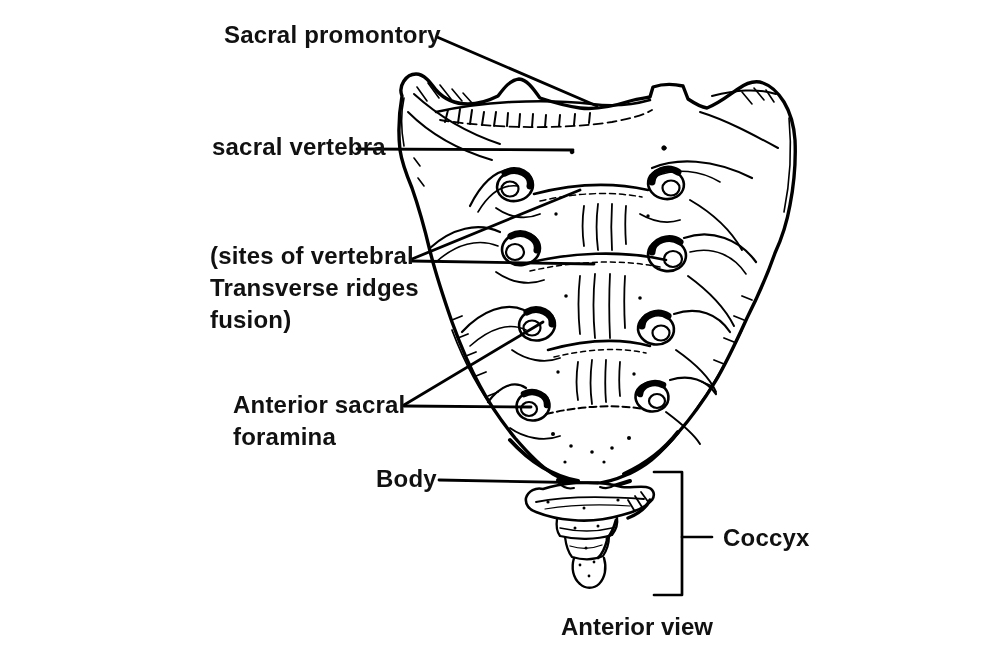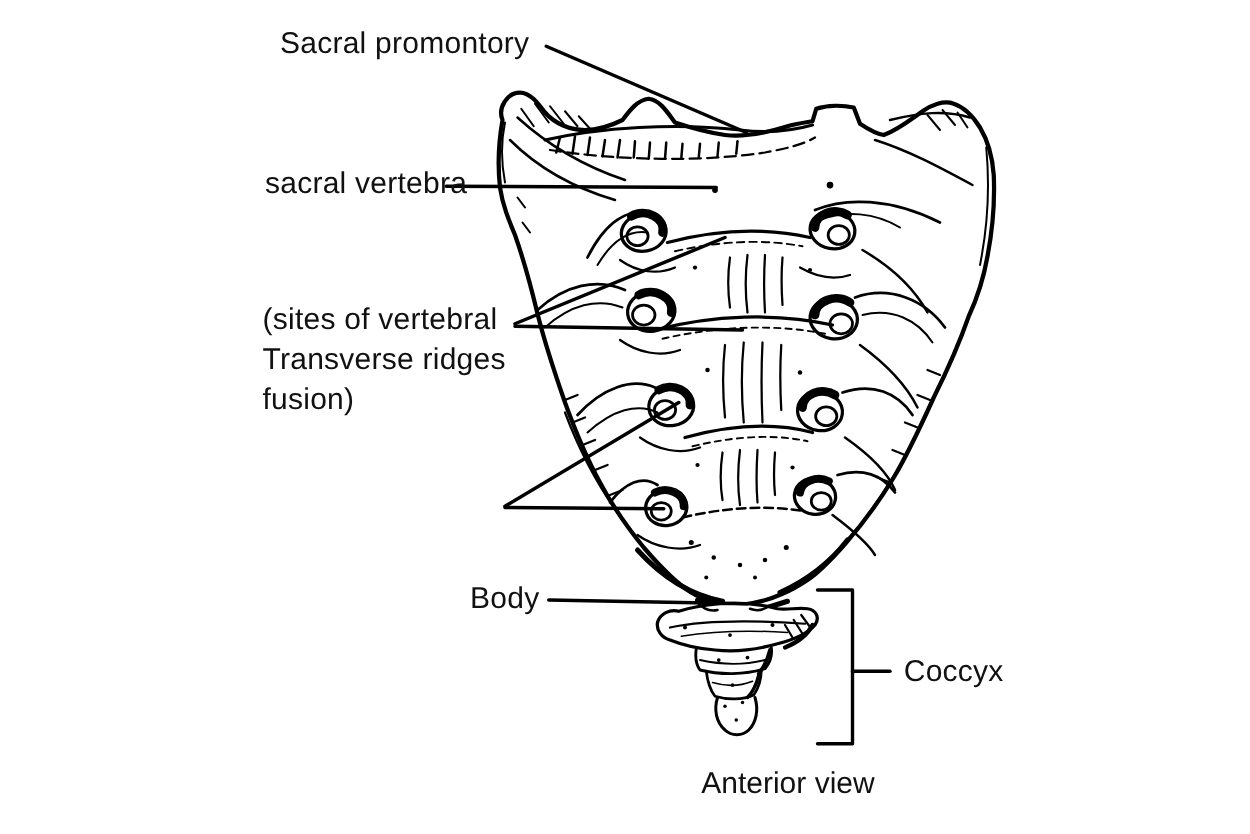--- a/index.html
+++ b/index.html
@@ -3,20 +3,21 @@
 <meta charset="utf-8">
 <style>
   html,body{margin:0;padding:0;background:#ffffff;}
   .figure{
     position:relative;
     width:1000px;height:667px;
     background:#ffffff;
     font-family:"Liberation Sans", sans-serif;
     color:#111111;
     overflow:hidden;
+    font-weight:bold;
   }
   .figure svg{position:absolute;left:0;top:0;}
   .label{
     position:absolute;
     font-size:24px;
     line-height:32px;
     letter-spacing:0.2px;
     color:#111111;
     white-space:nowrap;
   }
@@ -317,20 +318,24 @@
   <div class="label" style="left:212px;top:131px;">
     <div>sacral vertebra</div>
   </div>
 
   <div class="label" style="left:210px;top:240px;">
     <div>(sites of vertebral</div>
     <div>Transverse ridges</div>
     <div>fusion)</div>
   </div>
 
+  <div class="label" style="left:233px;top:389px;">
+    <div>Anterior sacral</div>
+    <div>foramina</div>
+  </div>
 
   <div class="label" style="left:376px;top:463px;">Body</div>
 
   <div class="label" style="left:723px;top:522px;">Coccyx</div>
 
   <div class="caption" style="left:521px;top:612px;">Anterior view</div>
 
 </div>
 
 </body></html>

